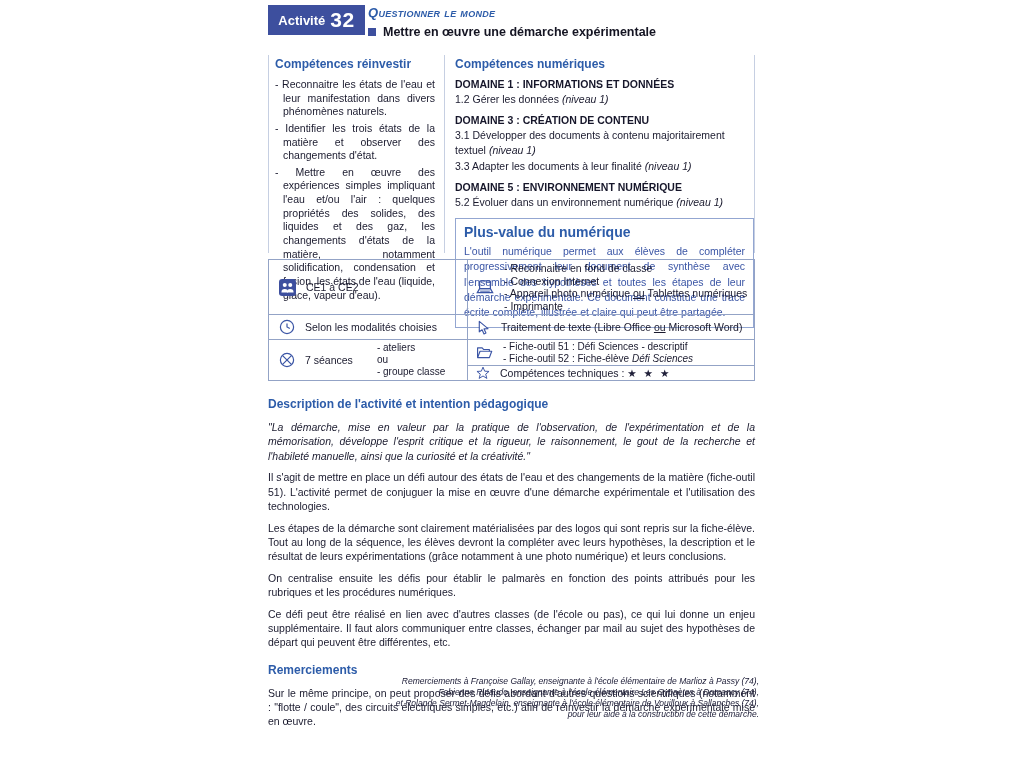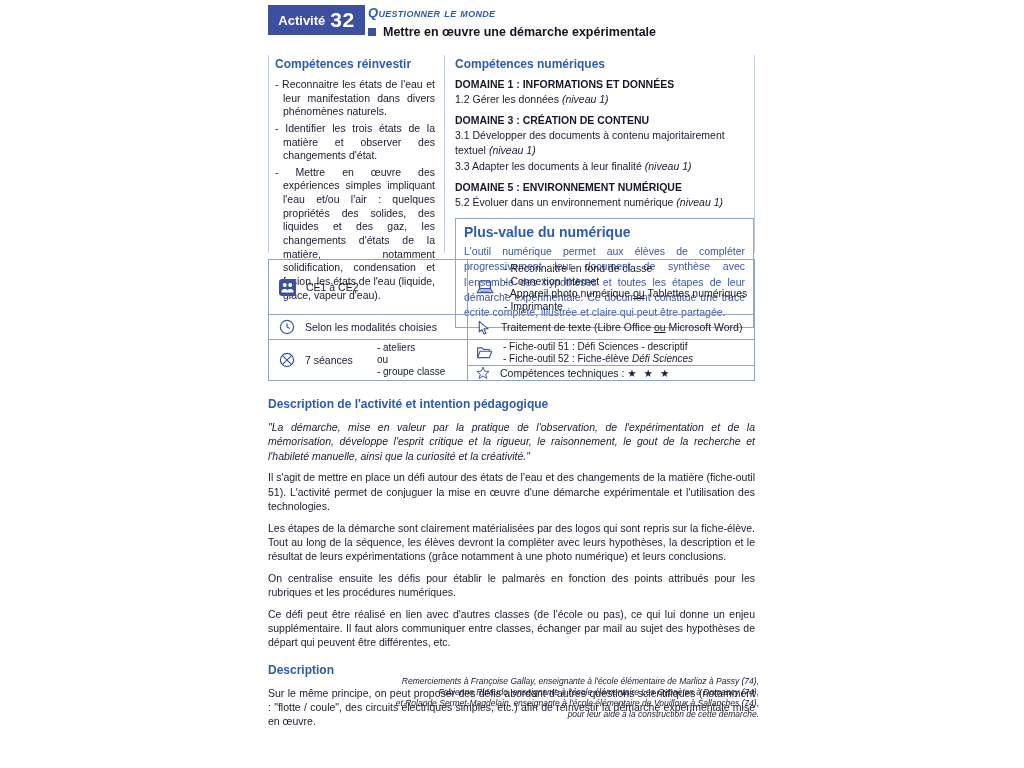--- a/index.html
+++ b/index.html
@@ -232,21 +232,21 @@
     </div>
   </section>
 
   <section class="desc">
     <h3 class="sec">Description de l'activité et intention pédagogique</h3>
     <p class="quote">"La démarche, mise en valeur par la pratique de l'observation, de l'expérimentation et de la mémorisation, développe l'esprit critique et la rigueur, le raisonnement, le gout de la recherche et l'habileté manuelle, ainsi que la curiosité et la créativité."</p>
     <p>Il s'agit de mettre en place un défi autour des états de l'eau et des changements de la matière (fiche-outil 51). L'activité permet de conjuguer la mise en œuvre d'une démarche expérimentale et l'utilisation des technologies.</p>
     <p>Les étapes de la démarche sont clairement matérialisées par des logos qui sont repris sur la fiche-élève. Tout au long de la séquence, les élèves devront la compléter avec leurs hypothèses, la description et le résultat de leurs expérimentations (grâce notamment à une photo numérique) et leurs conclusions.</p>
     <p>On centralise ensuite les défis pour établir le palmarès en fonction des points attribués pour les rubriques et les procédures numériques.</p>
     <p>Ce défi peut être réalisé en lien avec d'autres classes (de l'école ou pas), ce qui lui donne un enjeu supplémentaire. Il faut alors communiquer entre classes, échanger par mail au sujet des hypothèses de départ qui peuvent être différentes, etc.</p>
-    <h3 class="sec prolong-title">Description</h3>
+    <h3 class="sec prolong-title">Remerciements</h3>
     <p>Sur le même principe, on peut proposer des défis abordant d'autres questions scientifiques (notamment : "flotte / coule", des circuits électriques simples, etc.) afin de réinvestir la démarche expérimentale mise en œuvre.</p>
   </section>
 
   <section class="acks">
     <div>Remerciements à Françoise Gallay, enseignante à l'école élémentaire de Marlioz à Passy (74),</div>
     <div>Fabienne Rinaudo, enseignante à l'école élémentaire Les Gypaètes à Domancy (74),</div>
     <div>et Rolande Sermet-Magdelain, enseignante à l'école élémentaire de Vouilloux à Sallanches (74),</div>
     <div>pour leur aide à la construction de cette démarche.</div>
   </section>
 

